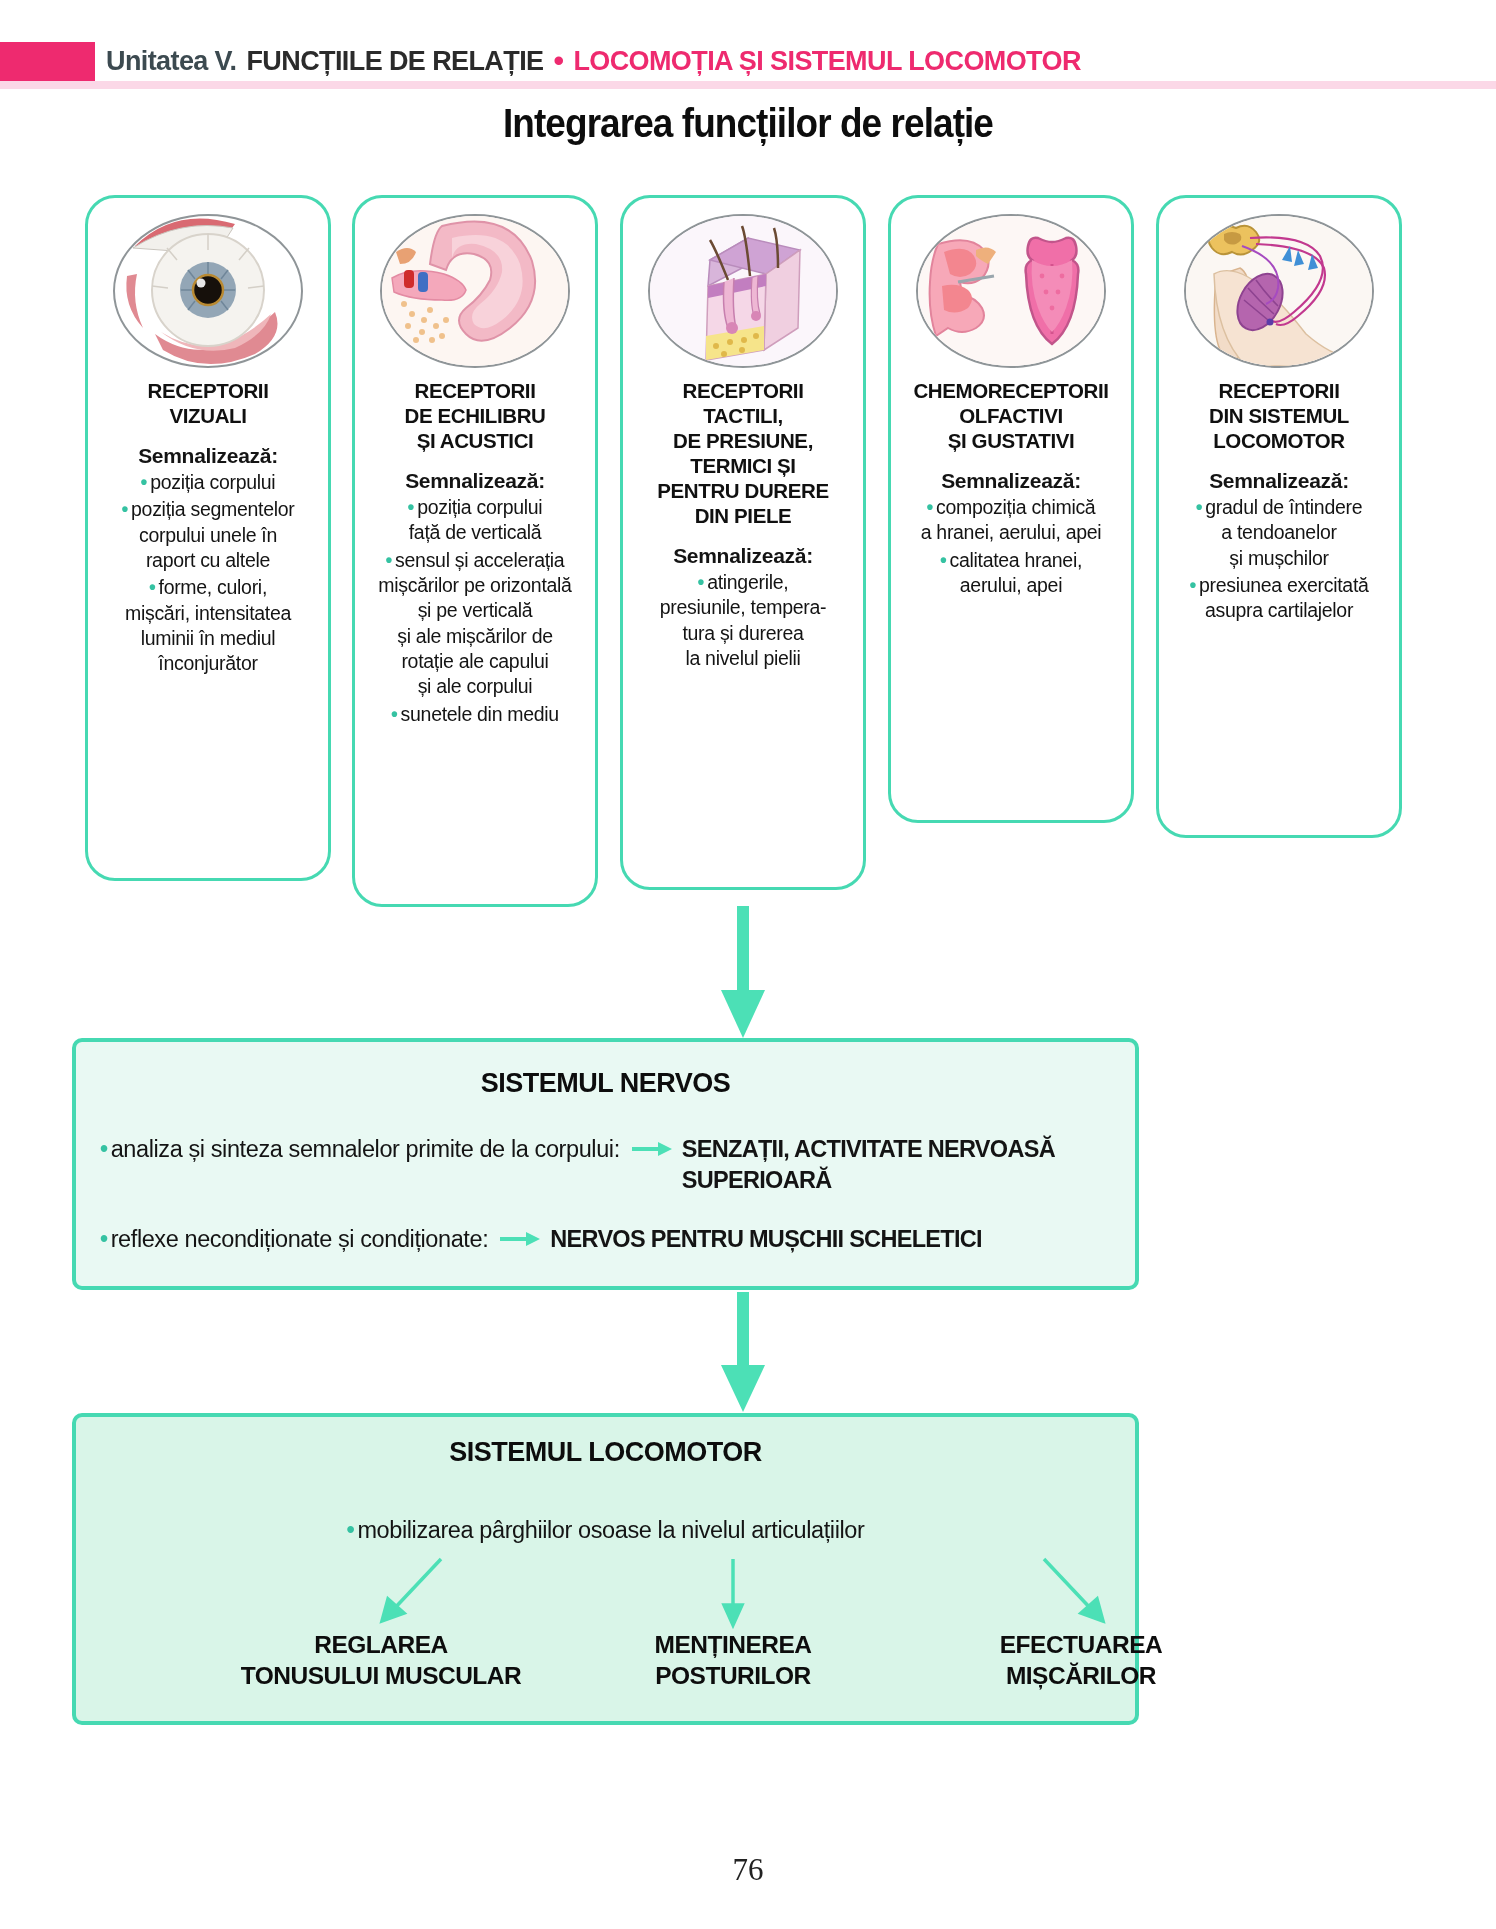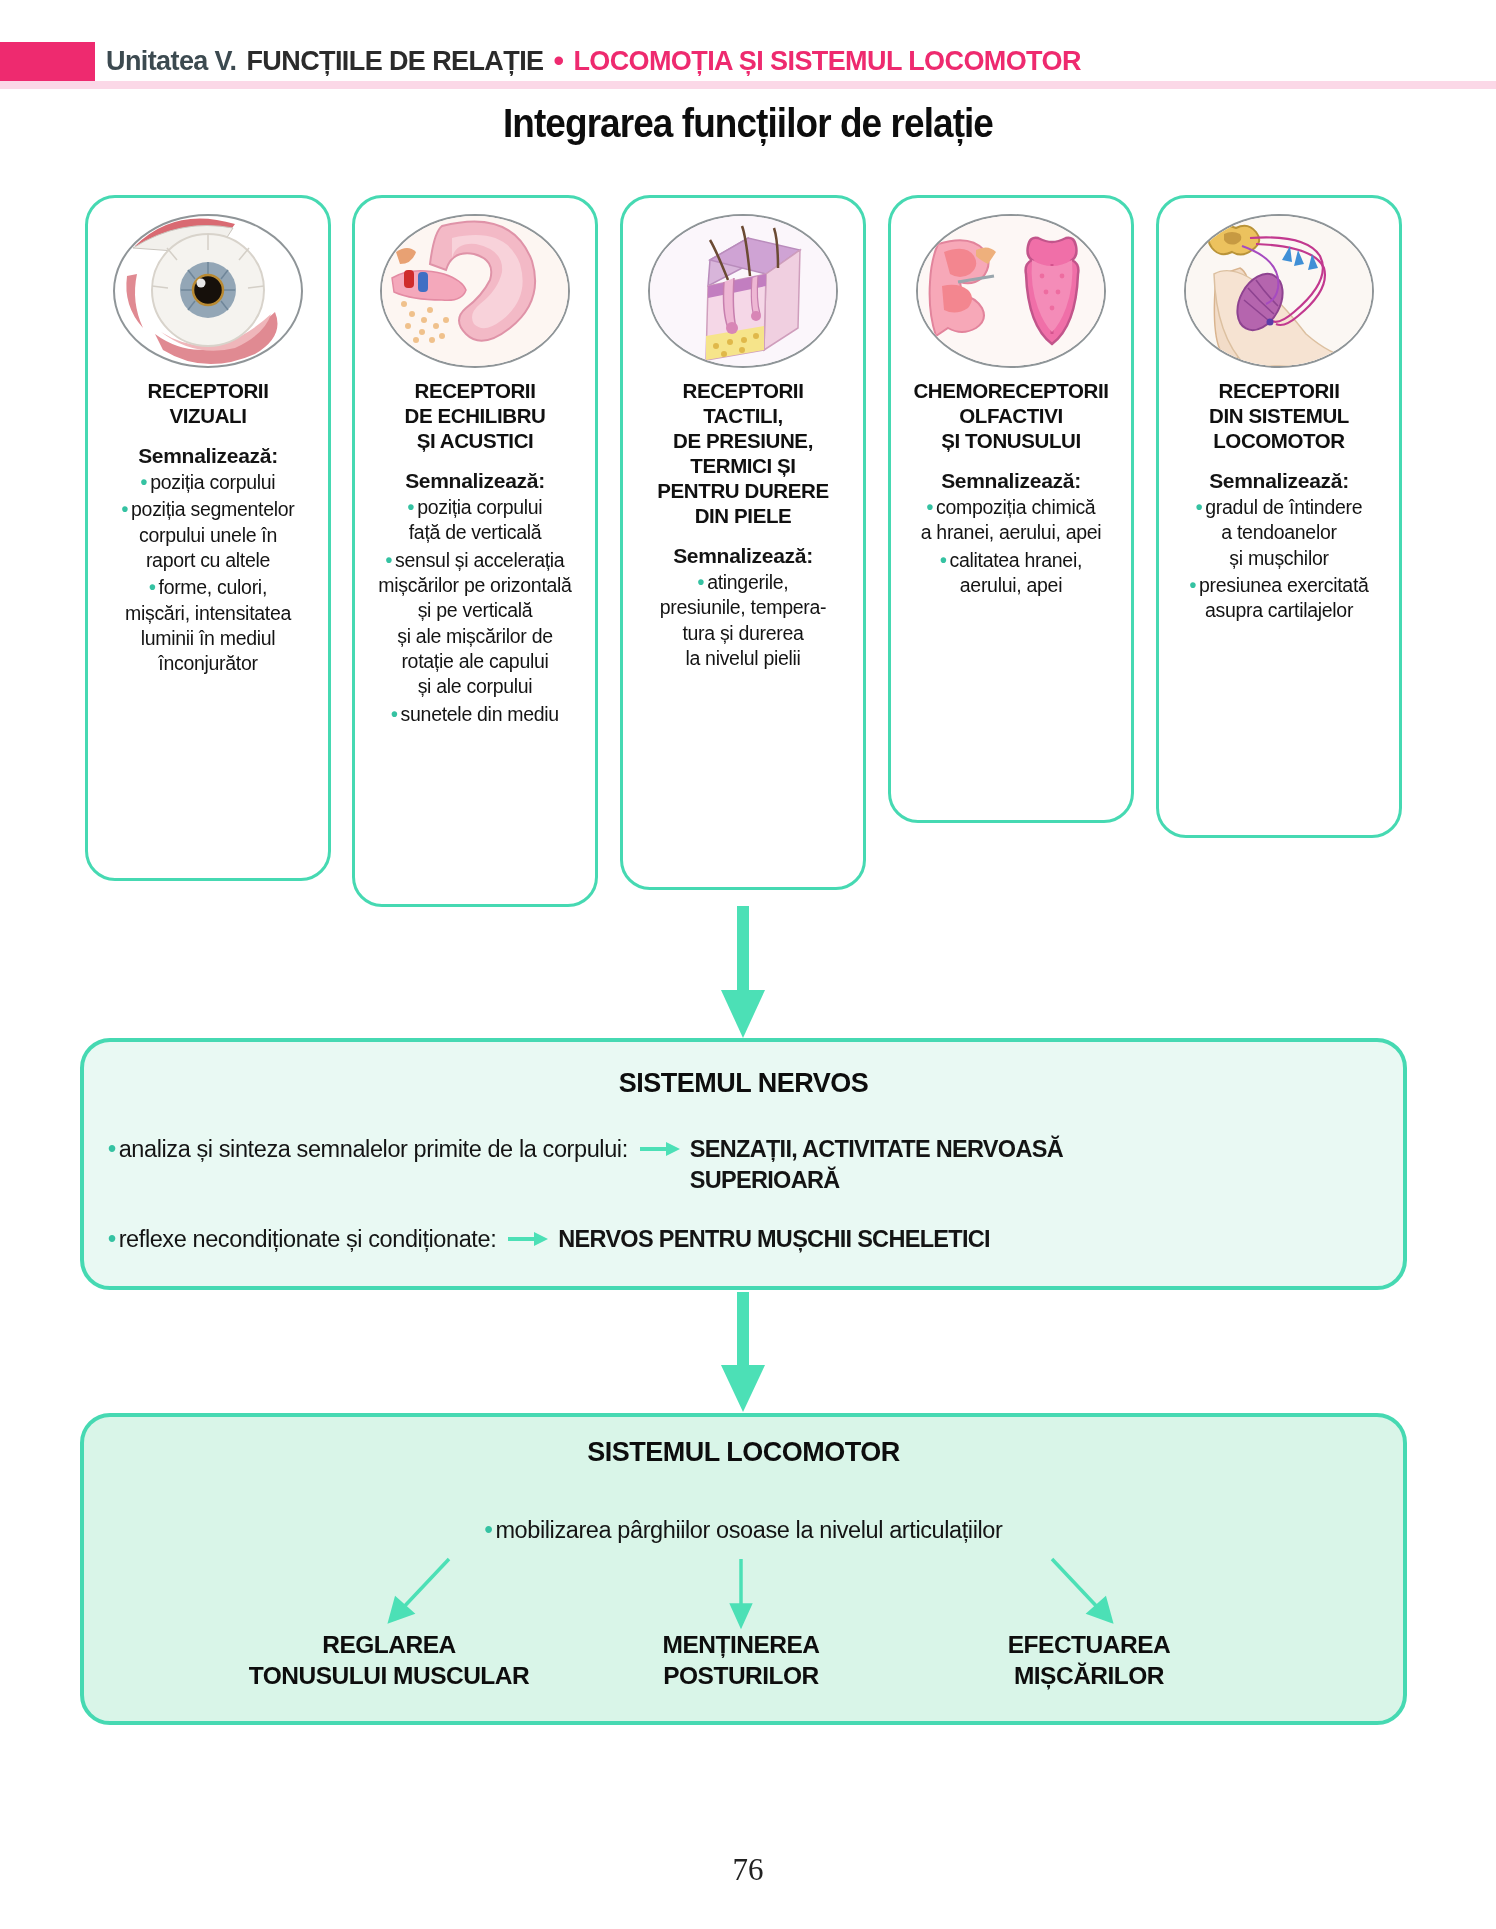--- a/index.html
+++ b/index.html
@@ -30,21 +30,21 @@
   .card-title{font-weight:bold;font-size:20.5px;line-height:1.22;letter-spacing:-0.4px;
               white-space:pre-line;color:#101010;}
   .sig-label{font-weight:bold;font-size:21px;margin-top:16px;letter-spacing:-0.3px;}
   .item{font-size:19.5px;line-height:1.3;margin-top:2px;white-space:pre-line;letter-spacing:-0.3px;}
   .dot{color:#35c2a2;font-weight:bold;margin-right:3px;}
 
   
   .big-arrow{position:absolute;width:46px;}
 
   
-  .sysbox{position:absolute;left:80px;width:1327px;border:4px solid #46d9b2;border-radius:30px;
+  .sysbox{position:absolute;left:72px;width:1067px;border:4px solid #46d9b2;border-radius:10px;
           box-sizing:border-box;}
   .sn{top:1038px;height:252px;background:#e9f9f3;}
   .sl{top:1413px;height:312px;background:#d9f5e8;}
   .sys-title{position:absolute;left:0;width:100%;text-align:center;font-weight:bold;
              font-size:27px;letter-spacing:-0.5px;color:#0d0d0d;}
   .sn-row{position:absolute;left:24px;display:flex;align-items:flex-start;font-size:23.5px;
           letter-spacing:-0.4px;line-height:1.3;}
   .sn-row .dot{font-size:23px;margin-top:1px;}
   .sn-arrow{margin:8px 10px 0 12px;flex:0 0 auto;}
   .sn-result{font-weight:600;white-space:pre-line;letter-spacing:-0.7px;}
@@ -212,21 +212,21 @@
             <circle cx="124" cy="60" r="2.4"></circle>
             <circle cx="144" cy="60" r="2.4"></circle>
             <circle cx="128" cy="76" r="2.4"></circle>
             <circle cx="140" cy="76" r="2.4"></circle>
             <circle cx="134" cy="92" r="2.4"></circle>
           </g>
       </svg>
     </div>
     <div class="card-title pre">CHEMORECEPTORII
 OLFACTIVI
-ȘI TONUSULUI</div>
+ȘI GUSTATIVI</div>
     <div class="sig-label">Semnalizează:</div>
     <div class="item"><span class="dot">•</span><span class="pre">compoziția chimică
 a hranei, aerului, apei</span></div>
     <div class="item"><span class="dot">•</span><span class="pre">calitatea hranei,
 aerului, apei</span></div>
   </div>
 
   <div class="card" style="left:1156px;width:246px;height:643px;">
     <div class="oval">
       <svg viewBox="0 0 186 150">

